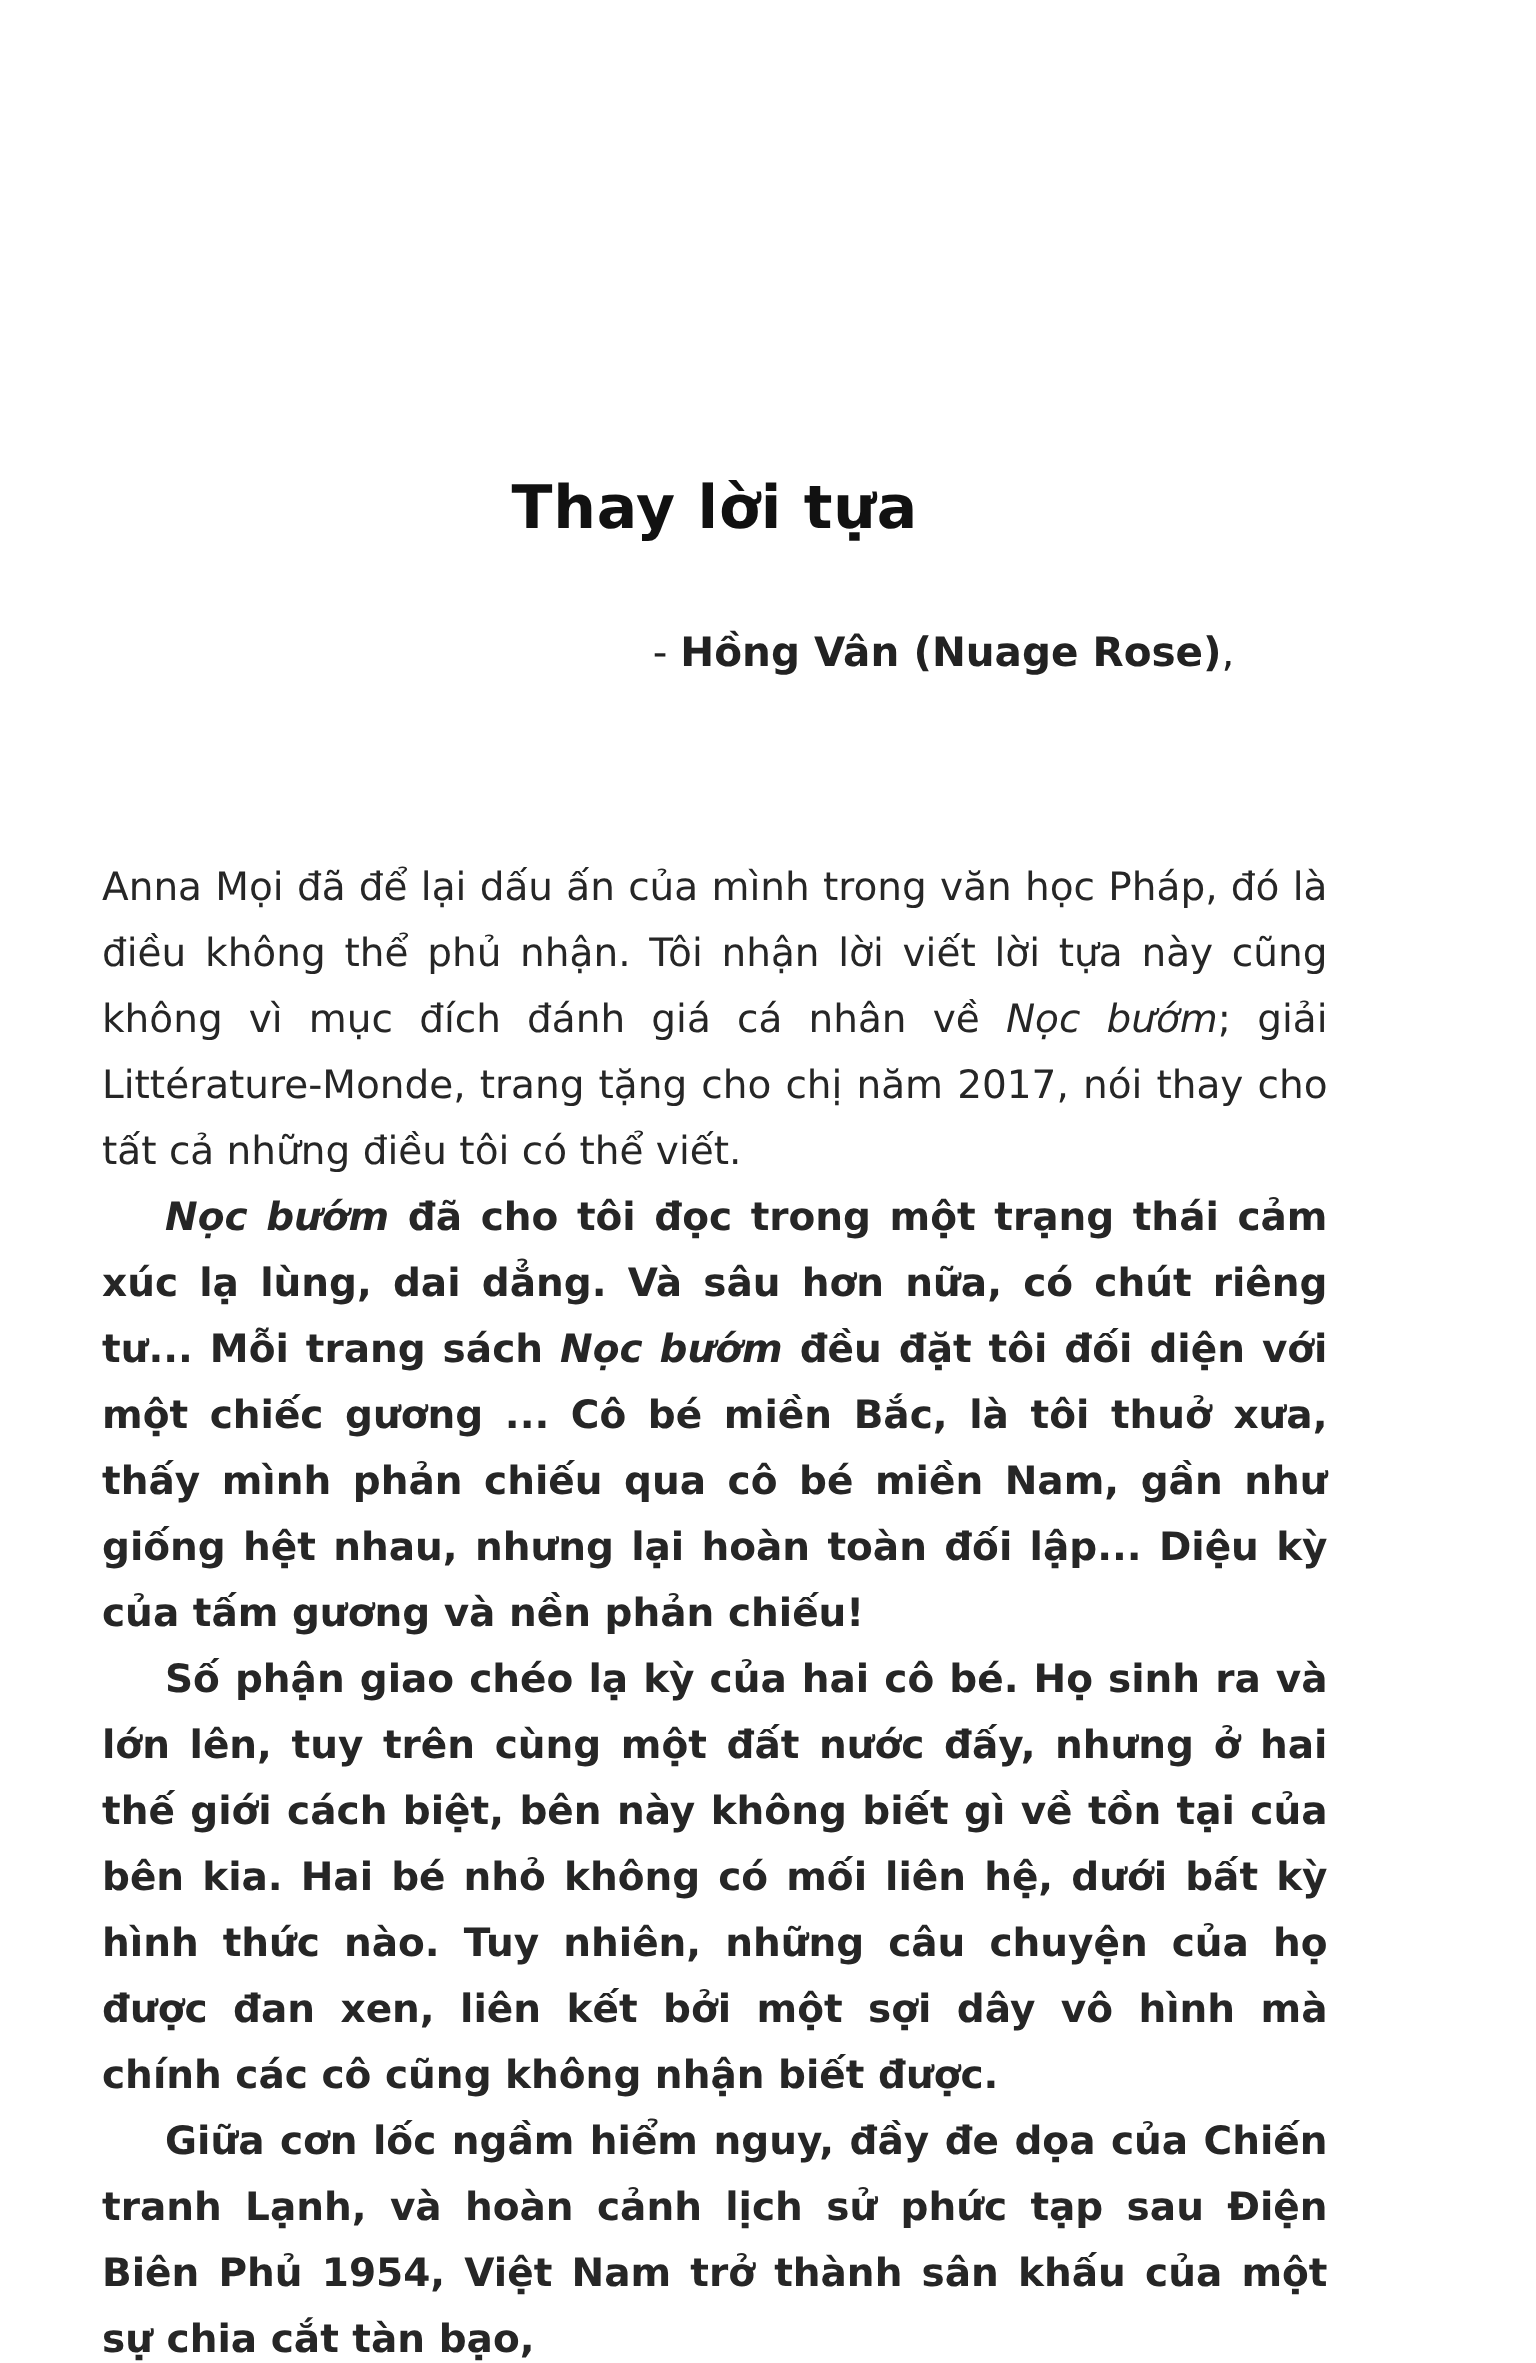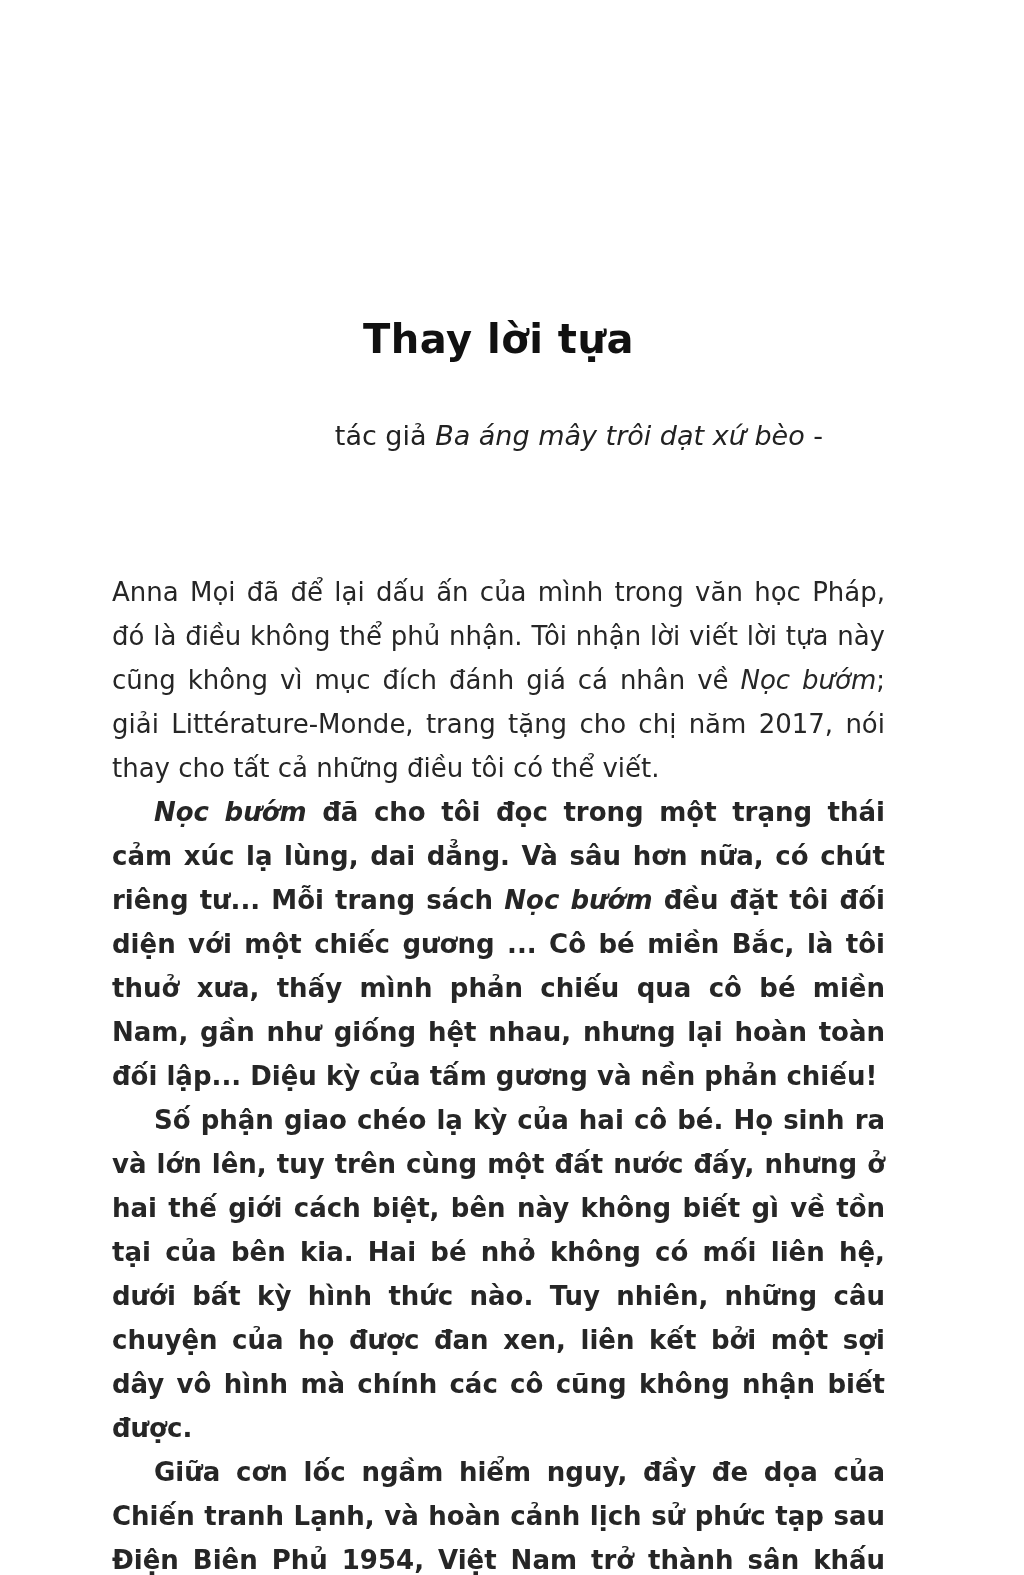--- a/index.html
+++ b/index.html
@@ -11,21 +11,21 @@
     width: 1024px;
     height: 1575px;
     overflow: hidden;
     font-family: "DejaVu Sans", "Liberation Sans", sans-serif;
     color: #222222;
   }
   .page {
     box-sizing: border-box;
     width: 1024px;
     height: 1575px;
-    padding: 316px 139px 0 112px;
+    padding: 316px 139px 0 68px;
     background: #ffffff;
   }
   .title {
     margin: 0;
     font-size: 40px;
     font-weight: bold;
     color: #111111;
     text-align: center;
     line-height: 1.15;
     letter-spacing: 0.5px;
@@ -63,21 +63,21 @@
   }
 </style>
 </head>
 <body>
 
 <div class="page">
 
   <h1 class="title">Thay lời tựa</h1>
 
   <div class="attribution">
-    <div class="attr-line2"><span>tác giả </span><em>Ba áng mây trôi dạt xứ bèo</em><span> -</span></div>
+    <div class="attr-line1"><span>- </span><span class="author">Hồng Vân (Nuage Rose)</span><span>,</span></div>
   </div>
 
   <div class="body-text" id="paragraphs">
       <p class="para"><span>Anna Mọi đã để lại dấu ấn của mình trong văn học Pháp, đó là điều không thể phủ nhận. Tôi nhận lời viết lời tựa này cũng không vì mục đích đánh giá cá nhân về </span><em>Nọc bướm</em><span>; giải Littérature-Monde, trang tặng cho chị năm 2017, nói thay cho tất cả những điều tôi có thể viết.</span></p>
       <p class="para indent"><em>Nọc bướm</em><span> đã cho tôi đọc trong một trạng thái cảm xúc lạ lùng, dai dẳng. Và sâu hơn nữa, có chút riêng tư... Mỗi trang sách </span><em>Nọc bướm</em><span> đều đặt tôi đối diện với một chiếc gương ... Cô bé miền Bắc, là tôi thuở xưa, thấy mình phản chiếu qua cô bé miền Nam, gần như giống hệt nhau, nhưng lại hoàn toàn đối lập... Diệu kỳ của tấm gương và nền phản chiếu!</span></p>
       <p class="para indent"><span>Số phận giao chéo lạ kỳ của hai cô bé. Họ sinh ra và lớn lên, tuy trên cùng một đất nước đấy, nhưng ở hai thế giới cách biệt, bên này không biết gì về tồn tại của bên kia. Hai bé nhỏ không có mối liên hệ, dưới bất kỳ hình thức nào. Tuy nhiên, những câu chuyện của họ được đan xen, liên kết bởi một sợi dây vô hình mà chính các cô cũng không nhận biết được.</span></p>
       <p class="para indent"><span>Giữa cơn lốc ngầm hiểm nguy, đầy đe dọa của Chiến tranh Lạnh, và hoàn cảnh lịch sử phức tạp sau Điện Biên Phủ 1954, Việt Nam trở thành sân khấu của một sự chia cắt tàn bạo,</span></p>
     </div>
 
 </div>

